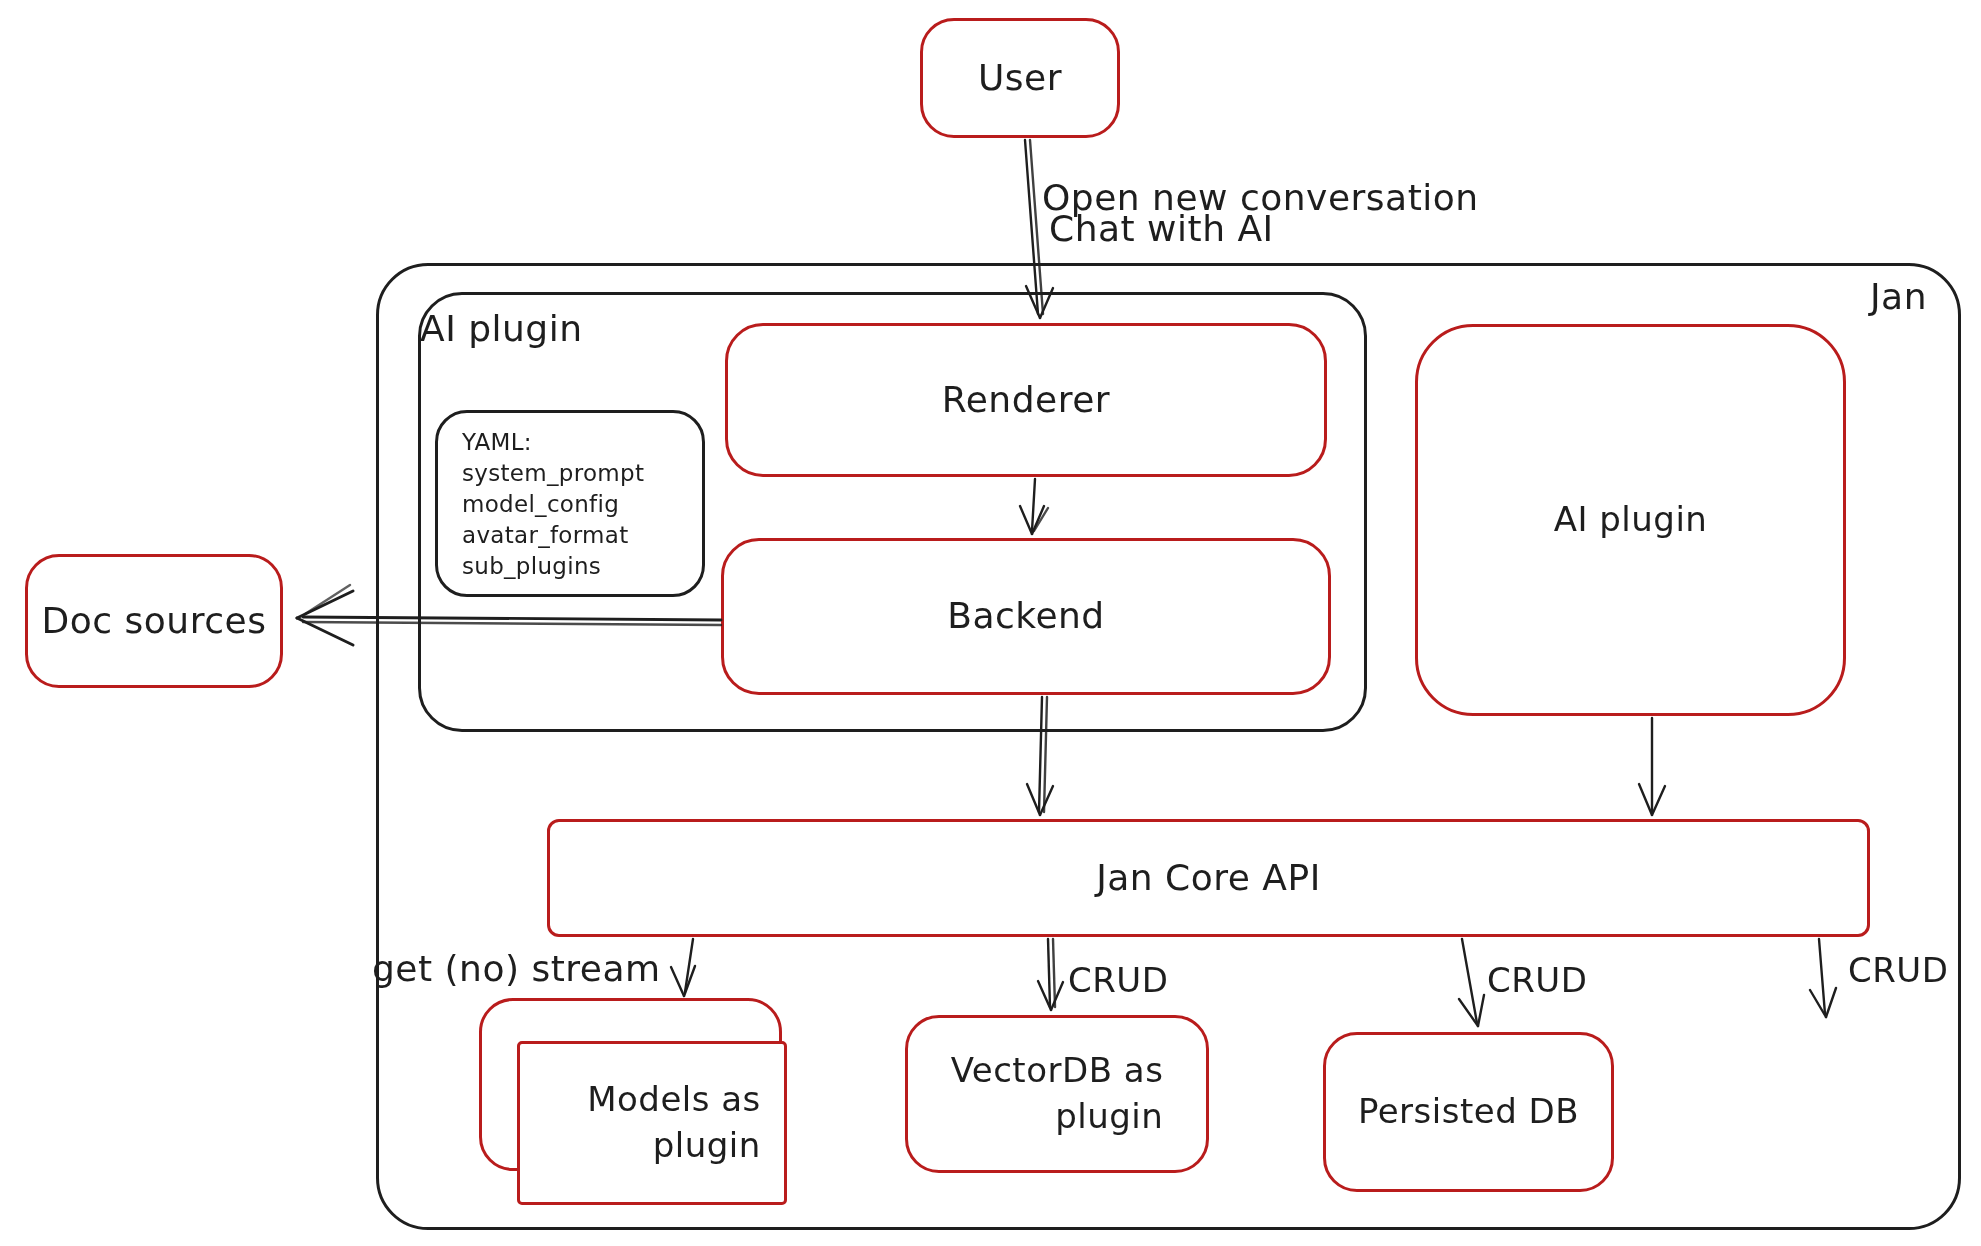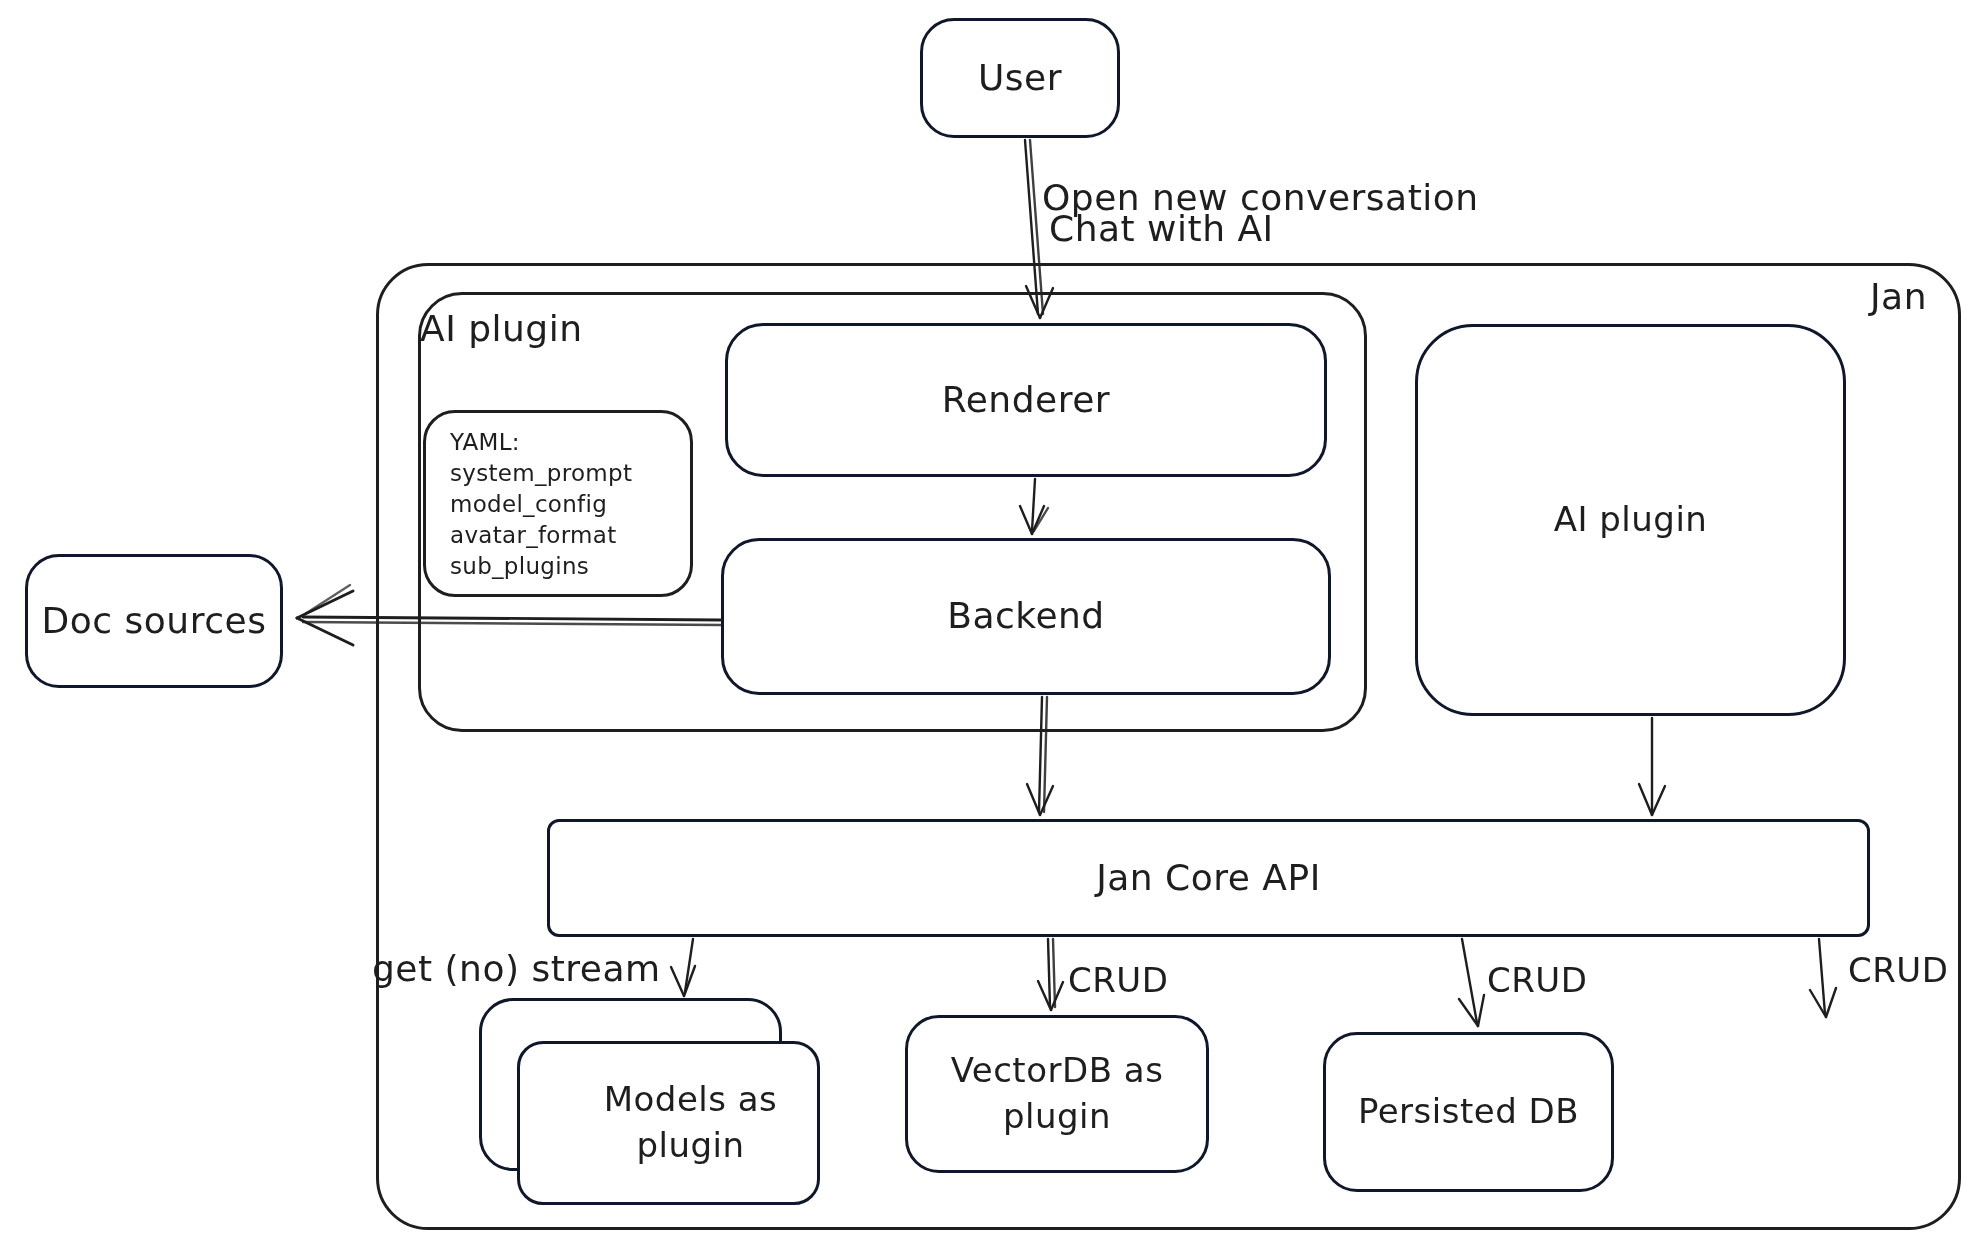--- a/index.html
+++ b/index.html
@@ -6,27 +6,27 @@
   .canvas{
     position:relative;
     width:1981px;height:1246px;
     background:#ffffff;
     font-family:"DejaVu Sans", sans-serif;
     color:#1e1e1e;
     overflow:hidden;
   }
   .node{
     position:absolute;
-    border:3px solid #0f172a;
+    border:3px solid #b91c1c;
     border-radius:36px;
     background:#ffffff;
     display:flex;
     align-items:center;
     justify-content:center;
-    text-align:center;
+    text-align:right;
     box-sizing:border-box;
     letter-spacing:0.5px;
   }
   .container{
     position:absolute;
     border:3px solid #1e1e1e;
     background:transparent;
     box-sizing:border-box;
   }
   .node-label{line-height:1.35;}
@@ -38,20 +38,21 @@
   .yaml-note{
     position:absolute;
     border:3px solid #1e1e1e;
     border-radius:32px;
     background:#ffffff;
     box-sizing:border-box;
     padding:14px 10px 10px 24px;
     font-size:23px;
     line-height:31px;
     letter-spacing:0.3px;
+    margin-left:12px;
   }
   svg.arrows{
     position:absolute;
     left:0;top:0;
     pointer-events:none;
     z-index:60;
   }
   .lvl1{z-index:1}.lvl2{z-index:2}.lvl3{z-index:3}
   .txt-36{font-size:36px}
   .txt-34{font-size:34px}
@@ -91,21 +92,21 @@
 
   <div class="node lvl2 txt-34" style="left:1415px;top:324px;width:431px;height:392px;border-radius:58px;">
     <span class="node-label">AI plugin</span>
   </div>
 
   <div class="node lvl2 txt-36" style="left:547px;top:819px;width:1323px;height:118px;border-radius:12px;">
     <span class="node-label">Jan Core API</span>
   </div>
 
   <div class="node lvl2" style="left:479px;top:998px;width:303px;height:173px;border-radius:34px;"></div>
-  <div class="node lvl3 txt-34" style="left:517px;top:1041px;width:303px;height:164px;border-radius:26px;padding-left:44px;">
+  <div class="node lvl3 txt-34" style="left:517px;top:1041px;width:270px;height:164px;border-radius:5px;padding-left:44px;">
     <span class="node-label">
       <span style="display:block">Models as</span>
       <span style="display:block">plugin</span>
     </span>
   </div>
 
   <div class="node lvl2 txt-34" style="left:905px;top:1015px;width:304px;height:158px;border-radius:34px;">
     <span class="node-label">
       <span style="display:block">VectorDB as</span>
       <span style="display:block">plugin</span>

